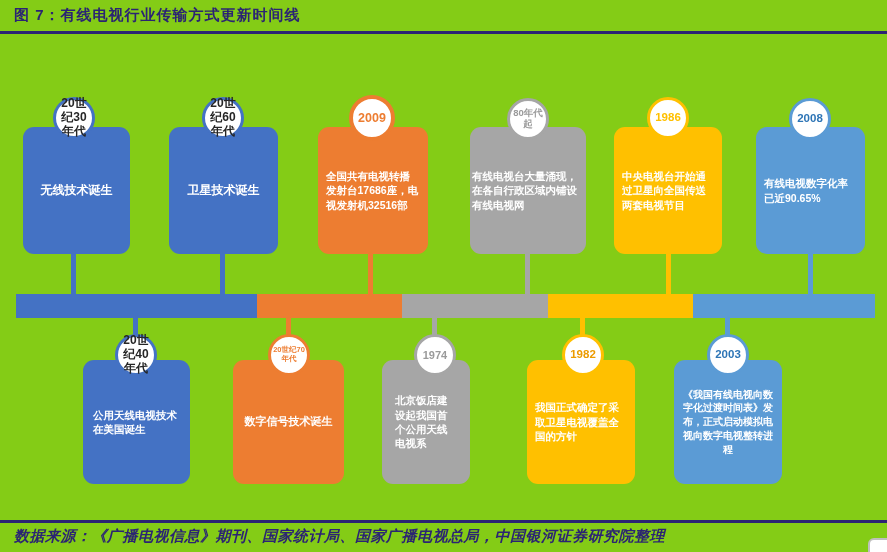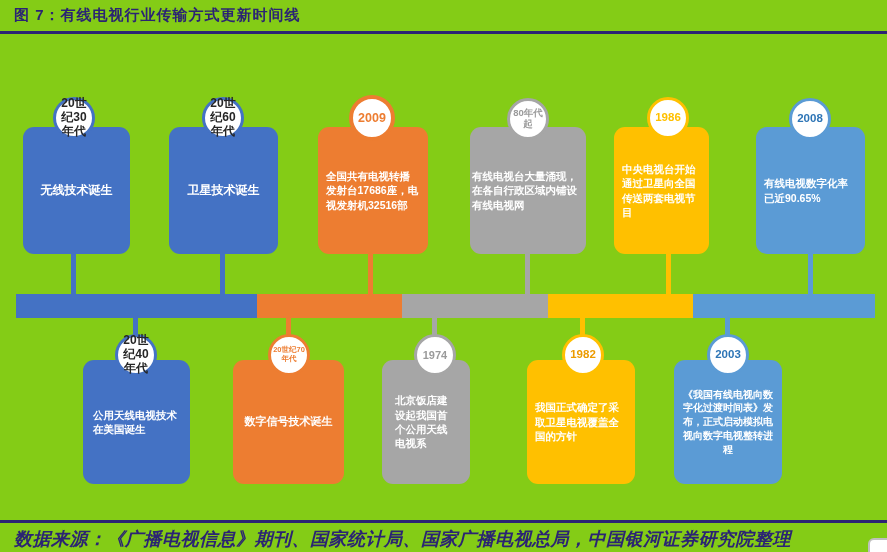--- a/index.html
+++ b/index.html
@@ -63,21 +63,21 @@
   .ti2 .circle{left:349px;top:95px;width:46px;height:46px;border-width:4px;}
   .ti2 .circle .year-label{color:#ED7D31;font-size:12.5px;}
   .ti2 .stem{left:368px;background:#ED7D31;}
 
   .ti3 .box{left:470px;width:116px;font-size:10.5px;padding:8px 2px;
             justify-content:flex-start;text-align:left;}
   .ti3 .circle{left:507px;top:98px;}
   .ti3 .circle .year-label{color:#9A9A9A;font-size:9.5px;width:30px;}
   .ti3 .stem{left:525px;background:#A6A6A6;}
 
-  .ti4 .box{left:614px;width:95px;font-size:10.5px;padding:8px 8px;
+  .ti4 .box{left:614px;width:108px;font-size:10.5px;padding:8px 8px;
             justify-content:flex-start;text-align:left;}
   .ti4 .circle{left:647px;top:97px;}
   .ti4 .circle .year-label{color:#FFC000;}
   .ti4 .stem{left:666px;background:#FFC000;}
 
   .ti5 .box{left:756px;width:109px;font-size:10.5px;padding:8px 8px;
             justify-content:flex-start;text-align:left;}
   .ti5 .circle{left:789px;top:98px;}
   .ti5 .circle .year-label{color:#2E75B6;}
   .ti5 .stem{left:808px;background:#5B9BD5;}
@@ -104,21 +104,21 @@
   .bi3 .circle{left:562px;top:334px;}
   .bi3 .circle .year-label{color:#EC9B00;}
   .bi3 .stem{left:580px;background:#FFC000;}
 
   .bi4 .box{left:674px;width:108px;font-size:10px;padding:8px 6px;text-align:center;}
   .bi4 .circle{left:707px;top:334px;}
   .bi4 .circle .year-label{color:#2E75B6;}
   .bi4 .stem{left:725px;background:#5B9BD5;}
 
   
-  .source{position:absolute;left:14px;top:527px;font-size:18px;font-style:italic;
+  .source{position:absolute;left:14px;top:527px;font-size:15px;font-style:italic;
           font-weight:bold;color:#2B2473;font-family:"Liberation Serif",serif;
           letter-spacing:0.5px;z-index:5;}
   .watermark{position:absolute;right:22px;top:503px;font-size:30px;font-weight:bold;
              color:#3A3A3A;letter-spacing:1px;z-index:6;
              text-shadow:-2px -2px 0 #fff,2px -2px 0 #fff,-2px 2px 0 #fff,2px 2px 0 #fff;}
   .corner-chip{position:absolute;left:868px;top:538px;width:30px;height:30px;
                background:#fff;border:2px solid #BFBFBF;border-radius:6px;z-index:7;}
 </style>
 </head>
 <body>

